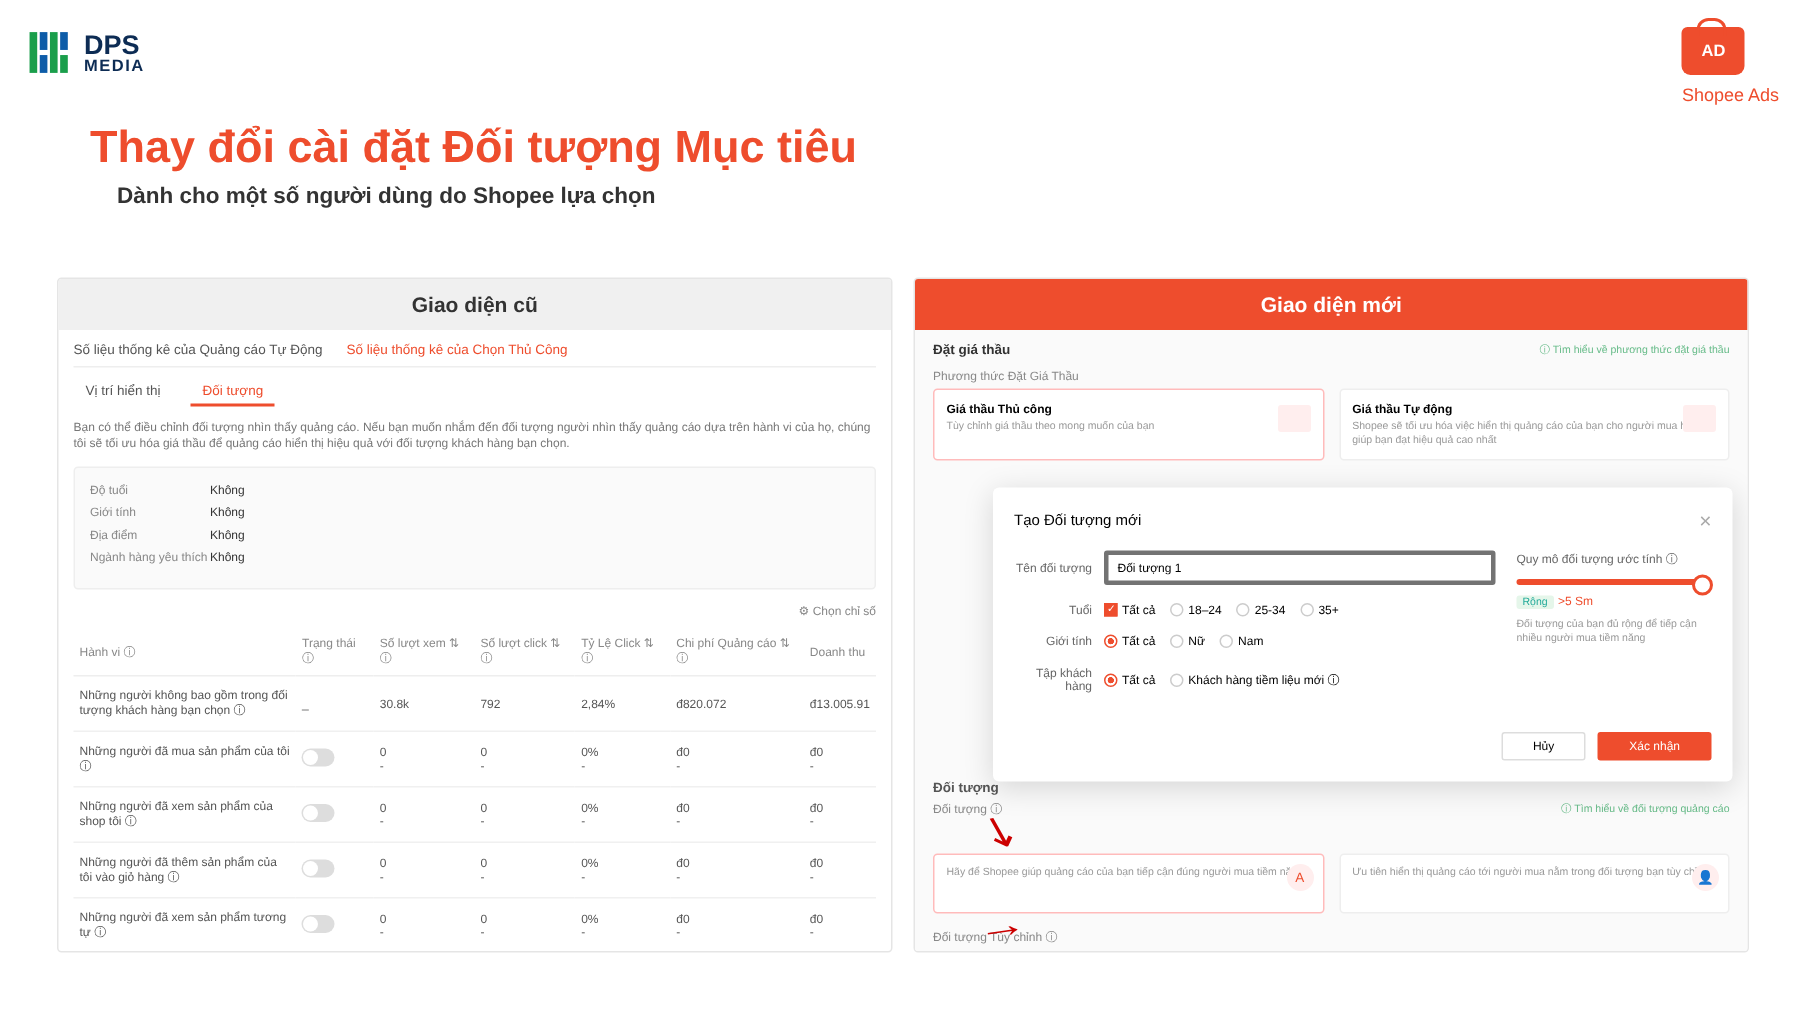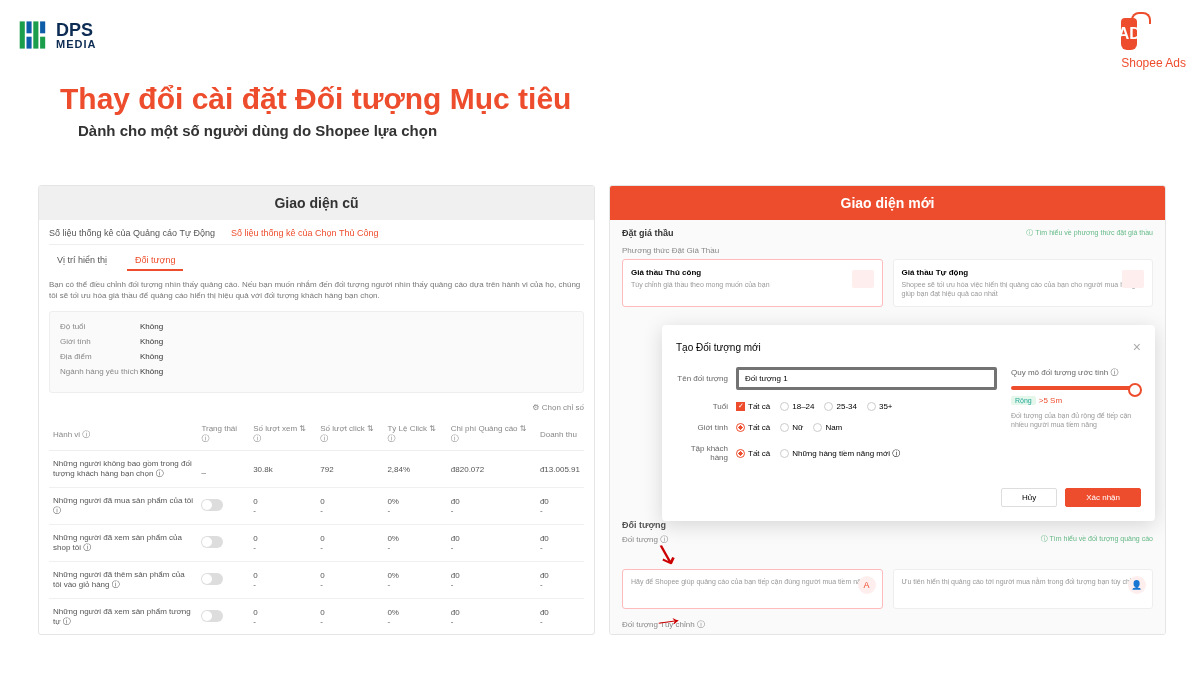--- a/index.html
+++ b/index.html
@@ -4,21 +4,21 @@
 <style>
 *{box-sizing:border-box;margin:0;padding:0;font-family:Arial,sans-serif}
 body{background:#fff;width:1204px;height:677px;position:relative;overflow:hidden}
 .logo{position:absolute;top:18px;left:18px;font-weight:bold;font-size:20px;display:flex;align-items:center;gap:4px}
 .logo-icon{width:34px;height:34px;display:inline-block}
 .logo-icon svg{width:100%;height:100%}
 .logo-text{line-height:1}
 .logo-text .dps{color:#0d2c54;font-size:18px;font-weight:900}
 .logo-text .media{color:#0d2c54;font-size:11px;letter-spacing:1px}
 .shopee-ad{position:absolute;top:18px;right:18px;text-align:center}
-.shopee-ad .bag{width:16px;height:32px;background:#ee4d2d;border-radius:4px 4px 6px 6px;position:relative;display:flex;align-items:center;justify-content:center;color:#fff;font-size:16px;font-weight:bold}
+.shopee-ad .bag{width:42px;height:32px;background:#ee4d2d;border-radius:4px 4px 6px 6px;position:relative;display:flex;align-items:center;justify-content:center;color:#fff;font-size:11px;font-weight:bold}
 .shopee-ad .bag::before{content:"";position:absolute;top:-6px;left:10px;width:16px;height:10px;border:2px solid #ee4d2d;border-bottom:none;border-radius:8px 8px 0 0}
 .shopee-ad .label{color:#ee4d2d;font-size:12px;margin-top:6px}
 .title{position:absolute;top:82px;left:60px;font-size:30px;font-weight:bold;color:#ee4d2d}
 .subtitle{position:absolute;top:122px;left:78px;font-size:15px;font-weight:bold;color:#333}
 .panels{position:absolute;top:185px;left:38px;right:38px;display:flex;gap:14px}
 .panel{flex:1;border:1px solid #e5e5e5;border-radius:3px;background:#fff;overflow:hidden;height:450px;position:relative}
 .panel-header{height:34px;display:flex;align-items:center;justify-content:center;font-size:14px;font-weight:bold}
 .panel.old .panel-header{background:#f0f0f0;color:#333}
 .panel.new .panel-header{background:#ee4d2d;color:#fff}
 .old-body{padding:8px 10px;font-size:9px;color:#555}
@@ -325,21 +325,21 @@
             </div>
             <div class="form-row">
               <div class="flbl">Tập khách hàng</div>
               <div class="radio-group">
                 <span class="radio checked">
                     <span class="dot"></span>
                     <span>Tất cả</span>
                   </span>
                 <span class="radio">
                     <span class="dot"></span>
-                    <span>Những hàng tiềm năng mới ⓘ</span>
+                    <span>Khách hàng tiềm liệu mới ⓘ</span>
                   </span>
               </div>
             </div>
           </div>
           <div class="est-col">
             <div class="est-title">Quy mô đối tượng ước tính ⓘ</div>
             <div class="slider"></div>
             <div class="est-val"><span class="badge-green">Rộng</span><span>&gt;5 Sm</span></div>
             <div class="est-note">Đối tượng của bạn đủ rộng để tiếp cận nhiều người mua tiềm năng</div>
           </div>

